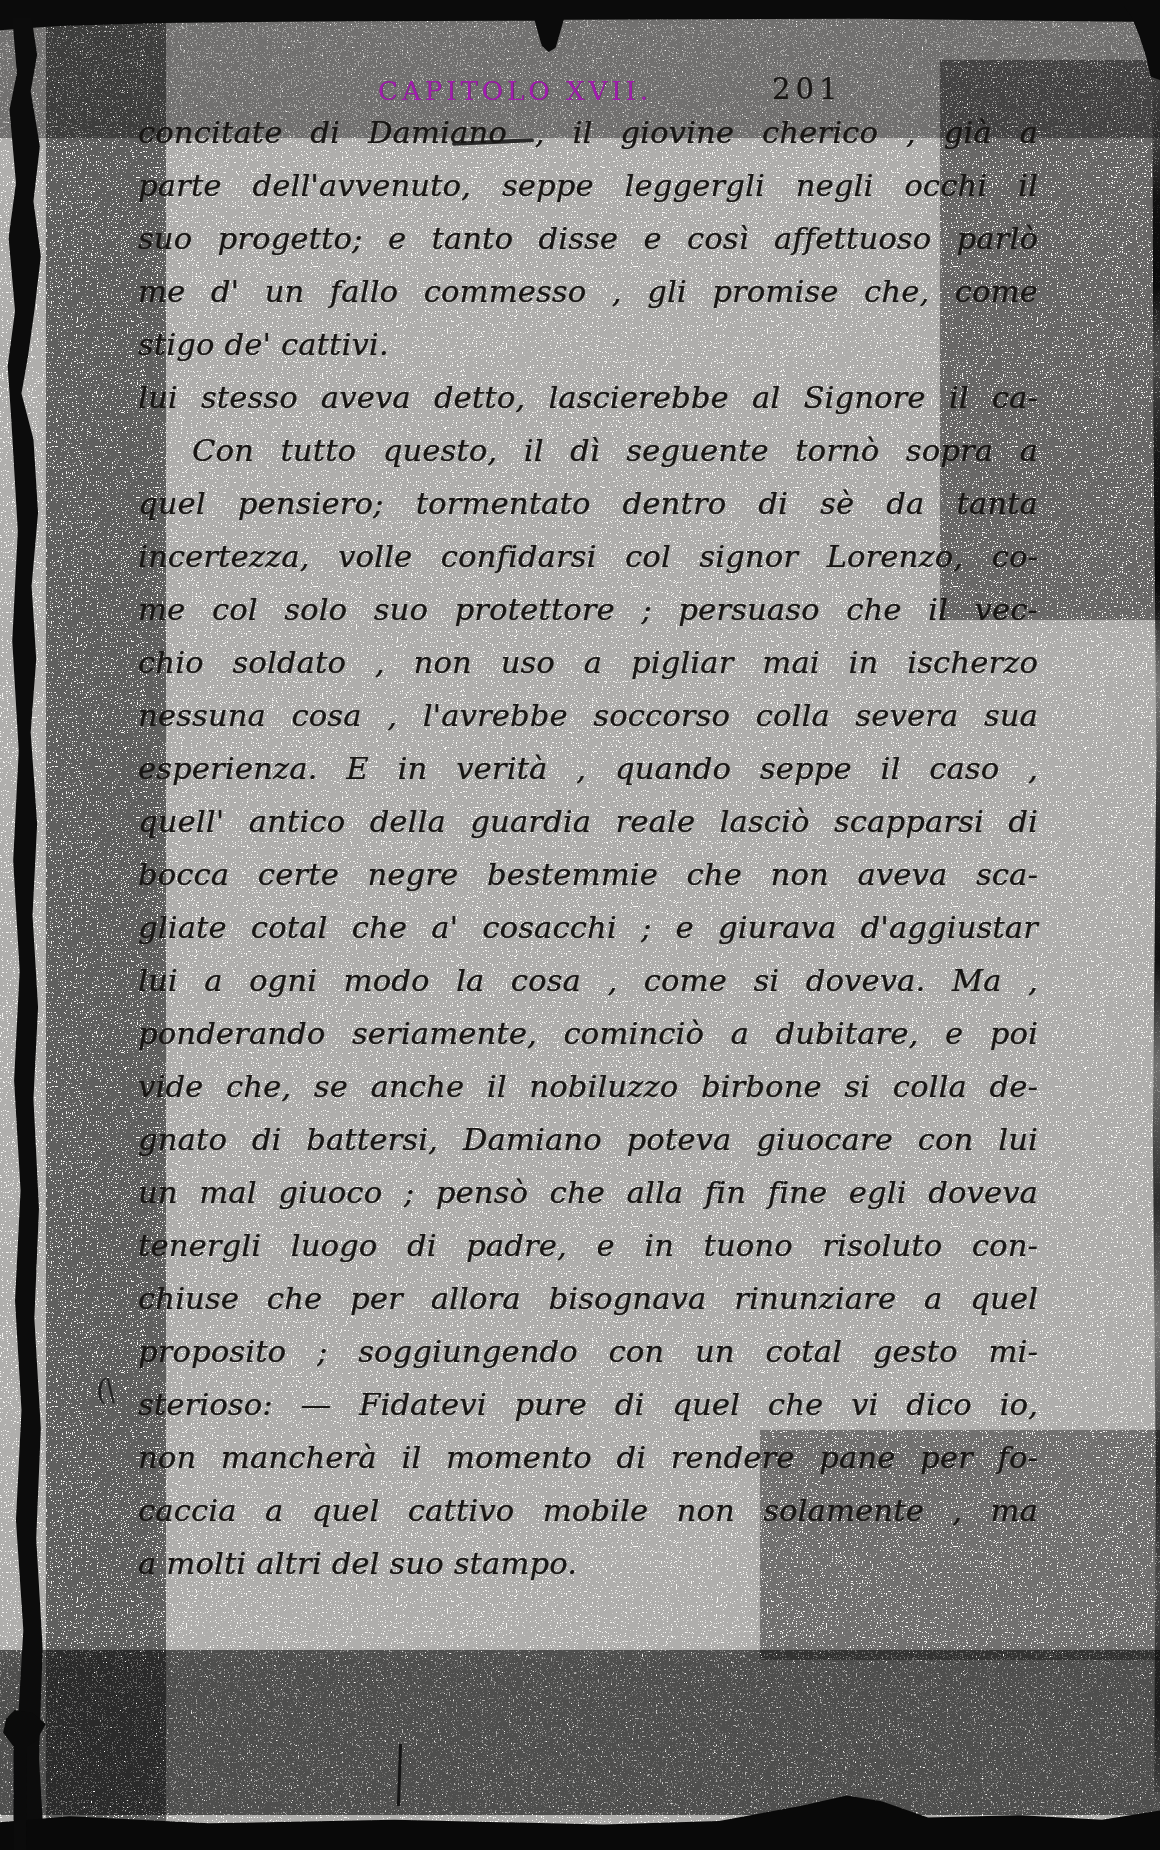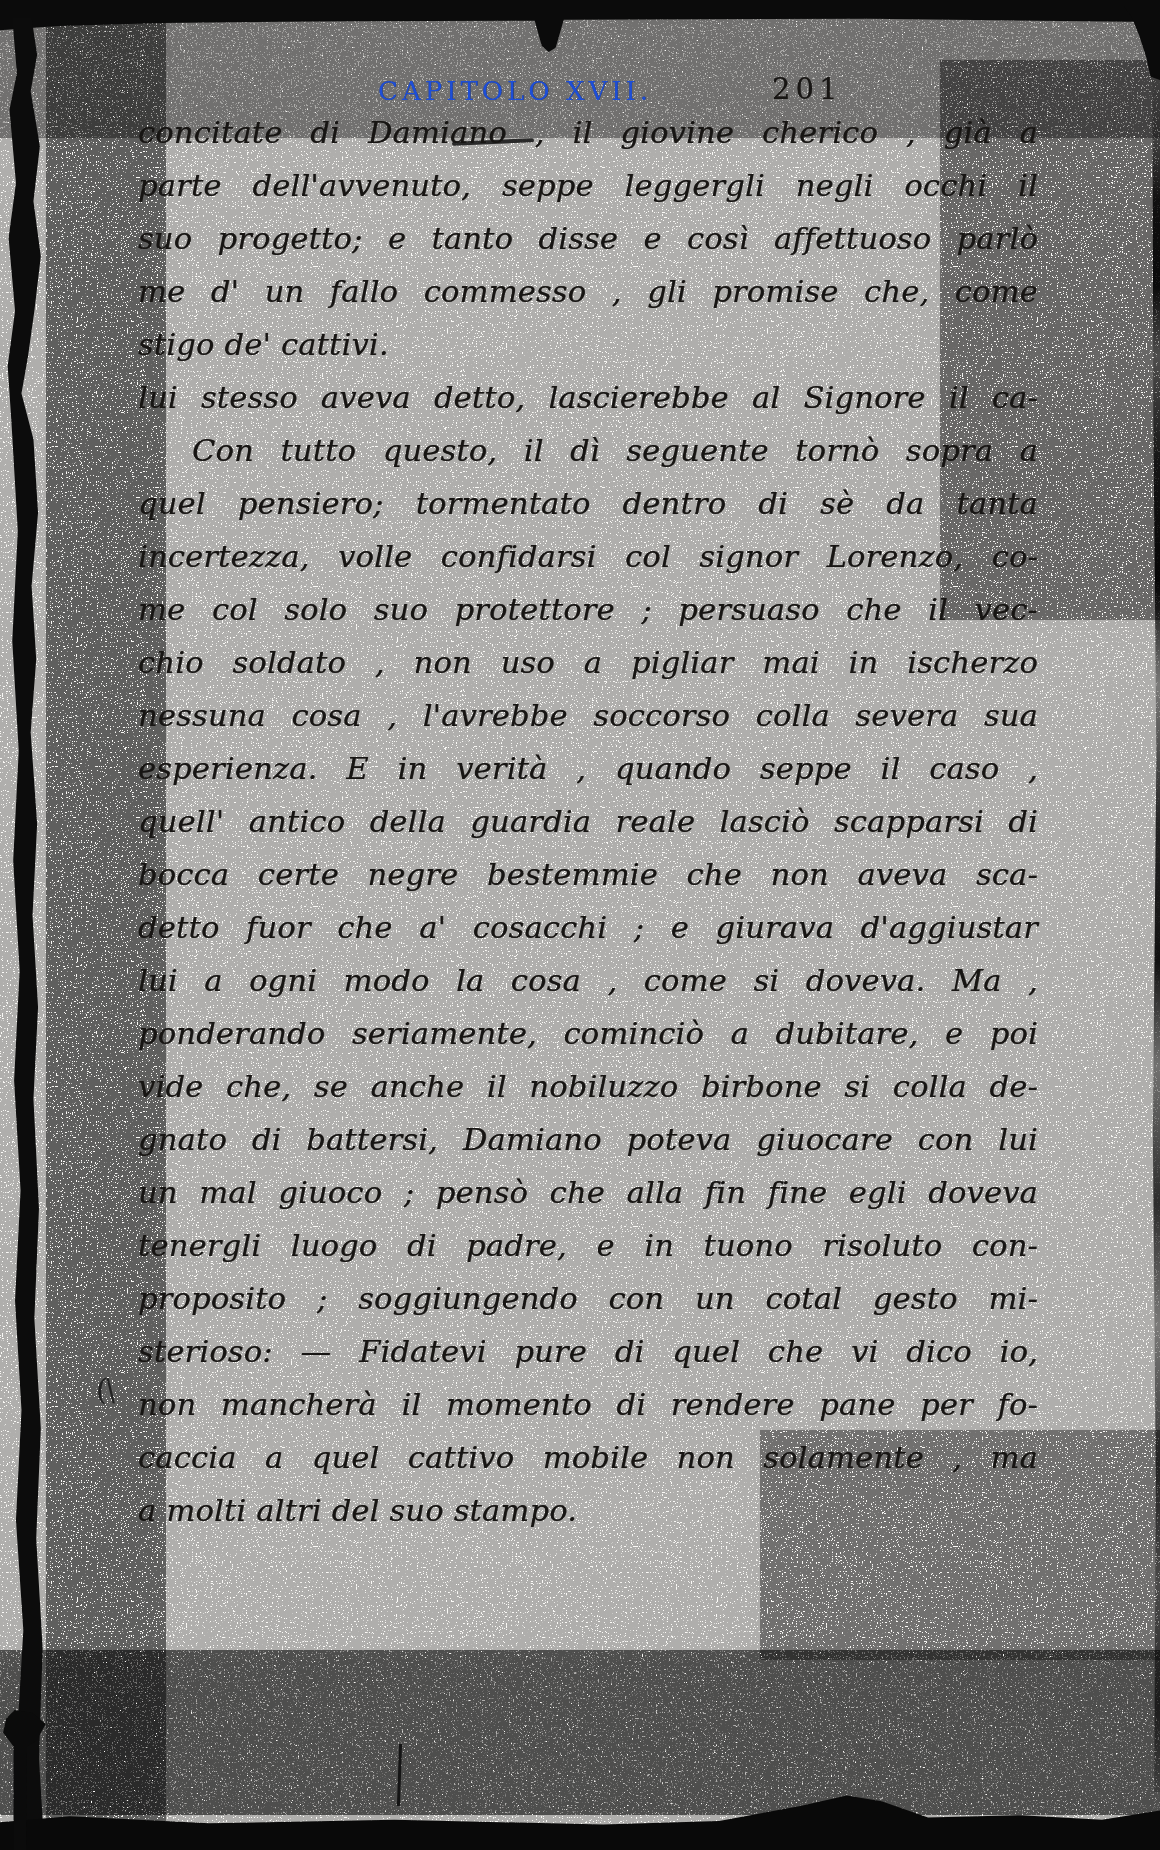--- a/index.html
+++ b/index.html
@@ -69,21 +69,21 @@
   }
   .margin-mark {
     position: absolute; left: 96px; top: 1372px;
     font-size: 30px; color: #222; transform: rotate(4deg); letter-spacing: -2px;
   }
 
   
   .header { position: absolute; left: 0; top: 72px; width: 1160px; height: 40px; }
   .chapter-title {
     position: absolute; left: 0; top: 4px; width: 1030px;
-    text-align: center; font-size: 26px; letter-spacing: 4px; color: #1d4ed8;
+    text-align: center; font-size: 26px; letter-spacing: 4px; color: #a21caf;
     text-shadow: 0.3px 0.3px 0.5px rgba(25,22,20,.6);
   }
   .page-number {
     position: absolute; left: 772px; top: 0;
     font-size: 29px; letter-spacing: 5px; color: #181614;
     text-shadow: 0.3px 0.3px 0.5px rgba(25,22,20,.6);
     text-align: center;
   }
   .text-block {
     position: absolute; left: 138px; top: 106px; width: 900px;
@@ -143,27 +143,28 @@
       <div>
         <div class="line indent">Con tutto questo, il dì seguente tornò sopra a</div>
         <div class="line">quel pensiero; tormentato dentro di sè da tanta</div>
         <div class="line">incertezza, volle confidarsi col signor Lorenzo, co-</div>
         <div class="line">me col solo suo protettore ; persuaso che il vec-</div>
         <div class="line">chio soldato , non uso a pigliar mai in ischerzo</div>
         <div class="line">nessuna cosa , l'avrebbe soccorso colla severa sua</div>
         <div class="line">esperienza. E in verità , quando seppe il caso ,</div>
         <div class="line">quell' antico della guardia reale lasciò scapparsi di</div>
         <div class="line">bocca certe negre bestemmie che non aveva sca-</div>
-        <div class="line">detto fuor che a' cosacchi ; e giurava d'aggiustar</div>
+        <div class="line">gliate cotal che a' cosacchi ; e giurava d'aggiustar</div>
         <div class="line">lui a ogni modo la cosa , come si doveva. Ma ,</div>
         <div class="line">ponderando seriamente, cominciò a dubitare, e poi</div>
         <div class="line">vide che, se anche il nobiluzzo birbone si colla de-</div>
         <div class="line">gnato di battersi, Damiano poteva giuocare con lui</div>
         <div class="line">un mal giuoco ; pensò che alla fin fine egli doveva</div>
         <div class="line">tenergli luogo di padre, e in tuono risoluto con-</div>
+        <div class="line">chiuse che per allora bisognava rinunziare a quel</div>
         <div class="line">proposito ; soggiungendo con un cotal gesto mi-</div>
         <div class="line">sterioso: — Fidatevi pure di quel che vi dico io,</div>
         <div class="line">non mancherà il momento di rendere pane per fo-</div>
         <div class="line">caccia a quel cattivo mobile non solamente , ma</div>
         <div class="line last">a molti altri del suo stampo.</div>
       </div>
     </div>
 
 </div>
 

